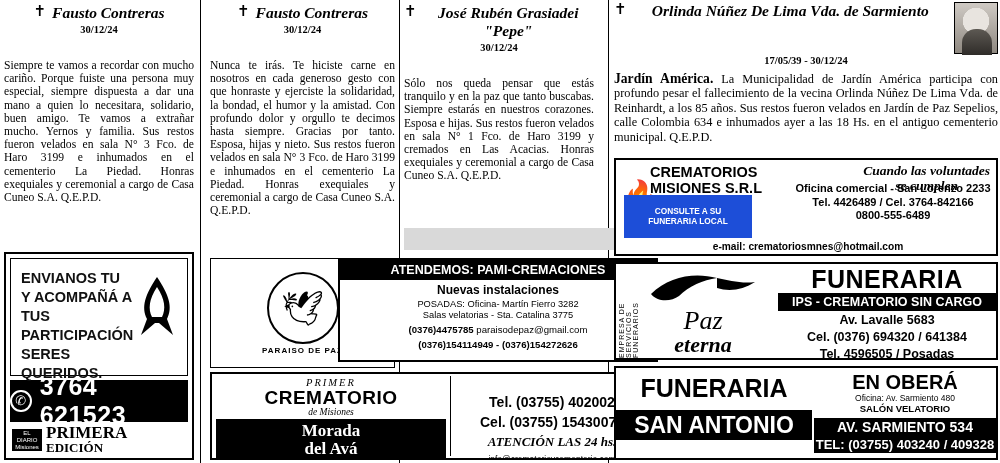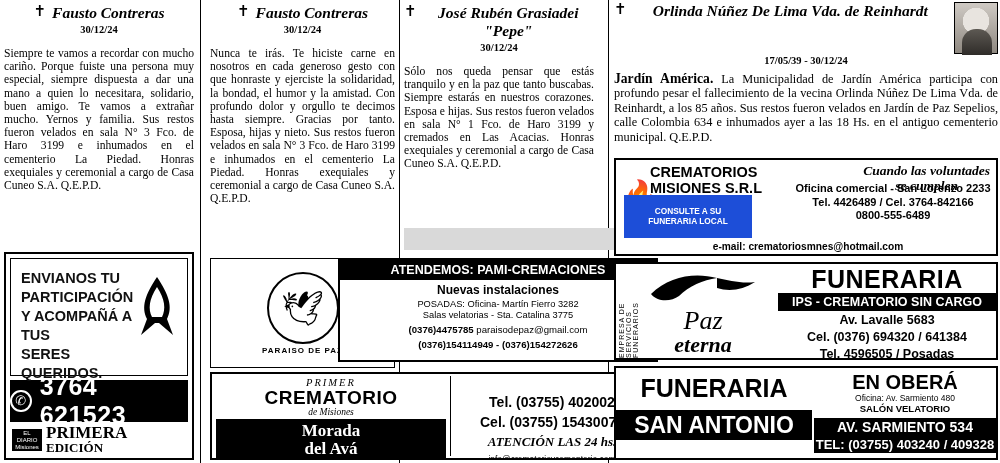--- a/index.html
+++ b/index.html
@@ -12,21 +12,21 @@
     overflow:hidden;
   }
   .page { position:relative; width:1000px; height:463px; }
 
   
   .col { position:absolute; top:0; height:463px; }
   .vrule { position:absolute; top:0; width:1px; height:463px; background:#000; }
   .cross { font-family:"DejaVu Sans", sans-serif; font-weight:bold; font-size:15px; line-height:1; }
   .name { font-family:"Liberation Serif", serif; font-style:italic; font-weight:bold; font-size:15.5px; text-align:center; }
   .date { text-align:center; font-size:10.5px; font-weight:bold; margin-top:2px; }
-  .body-text { font-size:11.6px; line-height:13.2px; text-align:justify; margin-top:12px; hyphens:auto; }
+  .body-text { font-size:11.6px; line-height:13.2px; text-align:justify; margin-top:24px; hyphens:auto; }
 
   
   #ob1 { left:4px;  width:190px; }
   #ob2 { left:210px; width:185px; }
   #ob3 { left:404px; width:190px; }
 
   .ob-head { display:flex; align-items:flex-start; justify-content:center; gap:6px; padding-top:4px; }
 
   
   .rule1 { left:200px; }
@@ -203,35 +203,35 @@
     </div>
     <div class="date">30/12/24</div>
     <div class="body-text">Sólo nos queda pensar que estás tranquilo y en la paz que tanto buscabas. Siempre estarás en nuestros corazones. Esposa e hijas. Sus restos fueron velados en sala N° 1 Fco. de Haro 3199 y cremados en Las Acacias. Honras exequiales y ceremonial a cargo de Casa Cuneo S.A. Q.E.P.D.</div>
   </div>
 
   <div id="grey-block"></div>
 
   <div id="ob4">
     <div class="hdr">
       <span class="cross">✝</span>
-      <span class="nm">Orlinda Núñez De Lima Vda. de Reinhardt</span>
+      <span class="nm">Orlinda Núñez De Lima Vda. de Sarmiento</span>
       <span class="portrait"></span>
     </div>
     <div class="dt">17/05/39 - 30/12/24</div>
     <div class="txt">
       <b>Jardín América.</b><span> La Municipalidad de Jardín América participa con profundo pesar el fallecimiento de la vecina Orlinda Núñez De Lima Vda. de Reinhardt, a los 85 años. Sus restos fueron velados en Jardín de Paz Sepelios, calle Colombia 634 e inhumados ayer a las 18 Hs. en el antiguo cementerio municipal. Q.E.P.D.</span>
     </div>
   </div>
 
   <div class="ad" id="ad-envianos">
     <div class="topbox">
       <div class="lines">
         <div>ENVIANOS TU</div>
+        <div>Y ACOMPAÑÁ A TUS</div>
         <div>PARTICIPACIÓN</div>
-        <div>Y ACOMPAÑÁ A TUS</div>
         <div>SERES QUERIDOS.</div>
       </div>
       <svg class="ribbon" viewBox="0 0 44 66">
         <path d="M22 4 C10 22 6 34 12 46 L6 62 L20 50 L24 50 L38 62 L32 46 C38 34 34 22 22 4 Z
                  M22 14 C30 26 31 36 27 44 L17 44 C13 36 14 26 22 14 Z" fill="#000"></path>
       </svg>
     </div>
     <div class="phone-bar">
       <span class="wa">✆</span>
       <span class="num">3764 621523</span>

